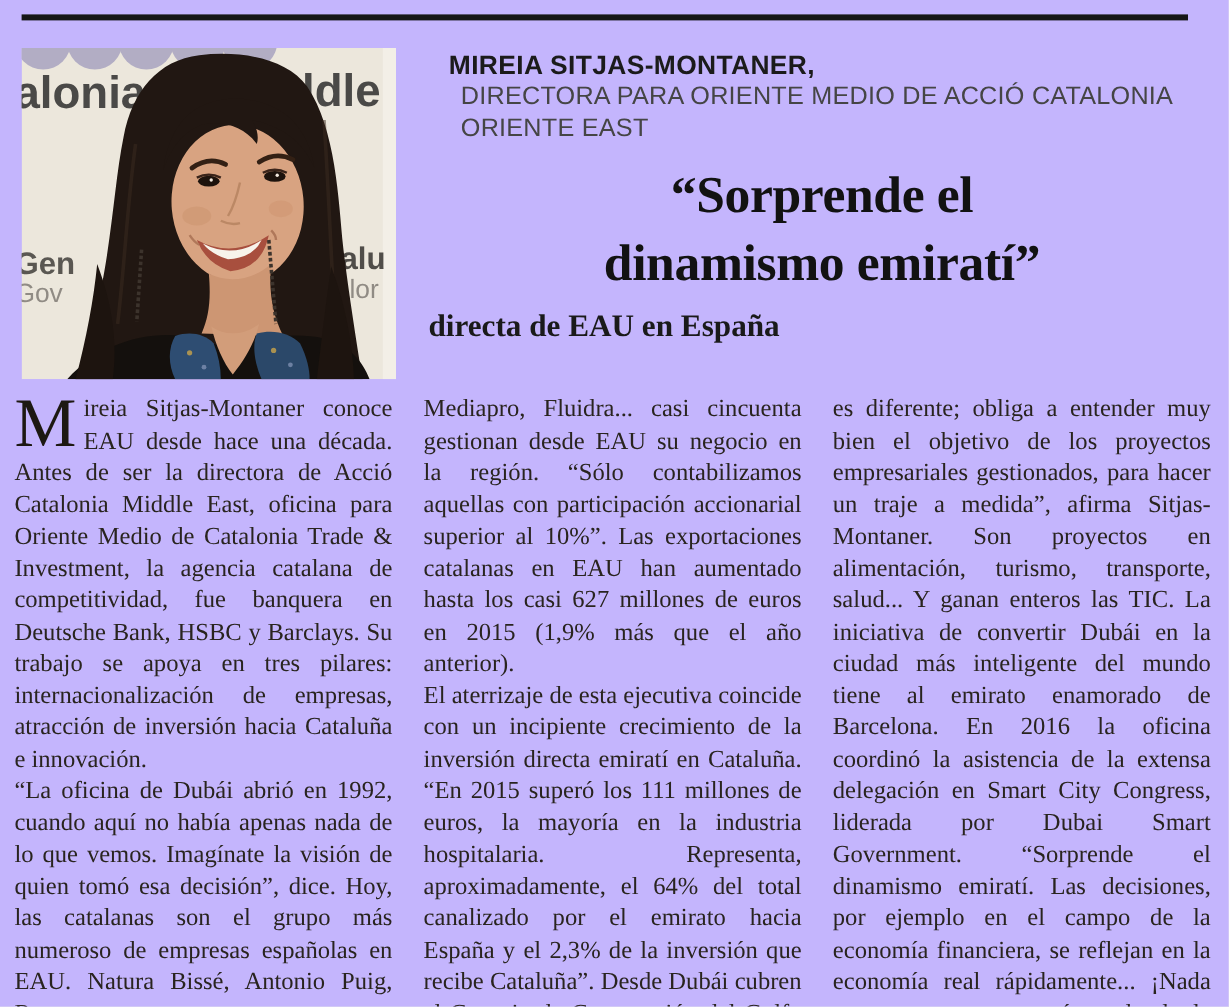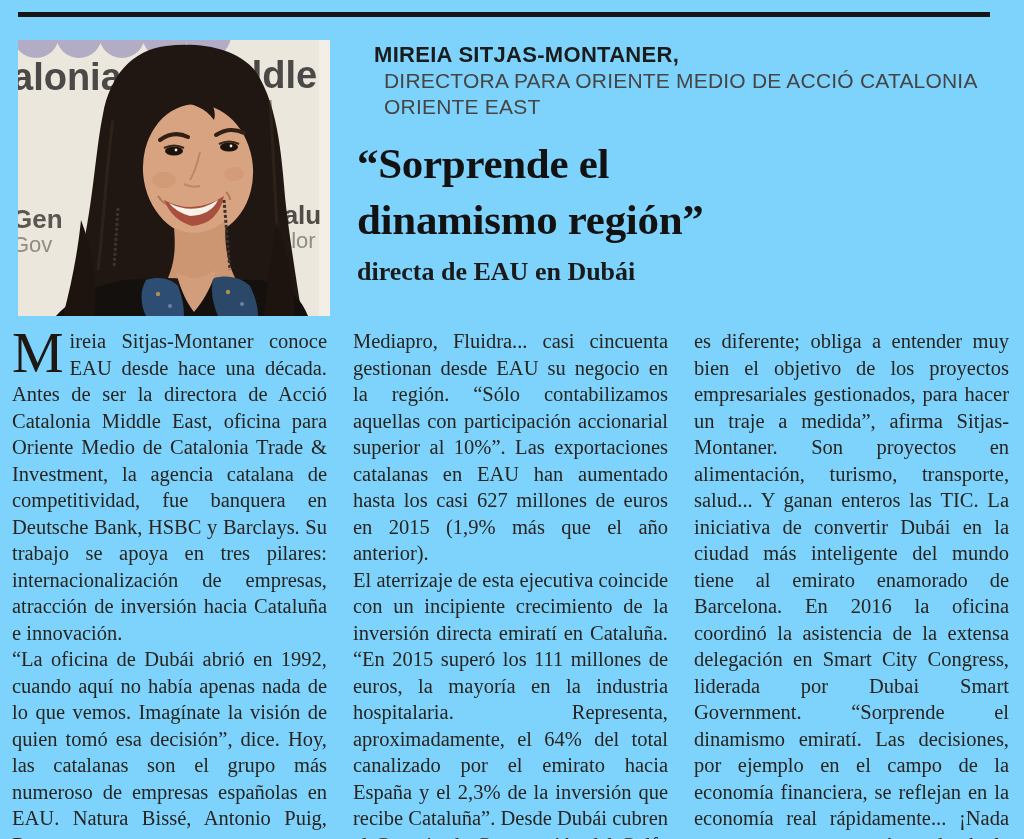--- a/index.html
+++ b/index.html
@@ -1,35 +1,35 @@
 <!DOCTYPE html>
 <html lang="es"><head>
 <meta charset="utf-8">
 <style>
   html,body{margin:0;padding:0;background:#e9e9e9;}
   .page{
     position:relative;width:1024px;height:839px;margin:0 auto;
-    background:#7dd3fc;overflow:hidden;
+    background:#c4b5fd;overflow:hidden;
     font-family:"Liberation Serif", serif;color:#272321;
   }
   .top-rule{position:absolute;left:18px;top:12px;width:972px;height:5px;background:#161616;}
   .photo{position:absolute;left:18px;top:40px;width:312px;height:276px;}
   .photo svg{display:block;width:100%;height:100%;}
   .masthead{position:absolute;left:357px;top:42px;width:656px;}
   .kicker-name{
     font-family:"Liberation Sans", sans-serif;font-weight:bold;font-size:22px;
     line-height:26px;color:#1b1b1b;letter-spacing:.3px;margin-left:17px;
   }
   .kicker-role{
     font-family:"Liberation Sans", sans-serif;font-weight:normal;font-size:21px;
     line-height:26px;color:#454545;letter-spacing:.2px;margin-left:27px;
   }
   .headline{
     margin-top:16px;font-weight:bold;font-size:43px;line-height:56px;
-    color:#121212;letter-spacing:-0.3px;
+    color:#121212;letter-spacing:-0.3px;text-align:center;
   }
   .subhead{
     margin-top:8px;font-weight:bold;font-size:26px;line-height:31px;color:#1a1a1a;
   }
   .columns{
     position:absolute;left:12px;top:328px;width:998px;
     display:flex;gap:26px;
   }
   .col{width:315px;font-size:20.5px;line-height:26.5px;text-align:justify;
     color:#29241f; hyphens:auto;}
@@ -130,24 +130,24 @@
       </g>
     </svg>
   </div>
 
   <div class="masthead">
     <div class="kicker-name">MIREIA SITJAS-MONTANER,</div>
     <div class="kicker-role">DIRECTORA PARA ORIENTE MEDIO DE ACCIÓ CATALONIA</div>
     <div class="kicker-role">ORIENTE EAST</div>
     <div class="headline">
       <div>“Sorprende el</div>
-      <div>dinamismo región”</div>
+      <div>dinamismo emiratí”</div>
     </div>
     <div class="subhead">
-      <div>directa de EAU en Dubái</div>
+      <div>directa de EAU en España</div>
     </div>
   </div>
 
   <div class="columns">
     <div class="col">
       <p><span class="dropcap">M</span><span>ireia Sitjas-Montaner conoce EAU desde hace una década. Antes de ser la directora de Acció Catalonia Middle East, oficina para Oriente Medio de Catalonia Trade &amp; Investment, la agencia catalana de competitividad, fue banquera en Deutsche Bank, HSBC y Barclays. Su trabajo se apoya en tres pilares: internacionalización de empresas, atracción de inversión hacia Cataluña e innovación.</span></p>
       <p>“La oficina de Dubái abrió en 1992, cuando aquí no había apenas nada de lo que vemos. Imagínate la visión de quien tomó esa decisión”, dice. Hoy, las catalanas son el grupo más numeroso de empresas españolas en EAU. Natura Bissé, Antonio Puig, Roca,</p>
     </div>
     <div class="col">
       <p>Mediapro, Fluidra... casi cincuenta gestionan desde EAU su negocio en la región. “Sólo contabilizamos aquellas con participación accionarial superior al 10%”. Las exportaciones catalanas en EAU han aumentado hasta los casi 627 millones de euros en 2015 (1,9% más que el año anterior).</p>

